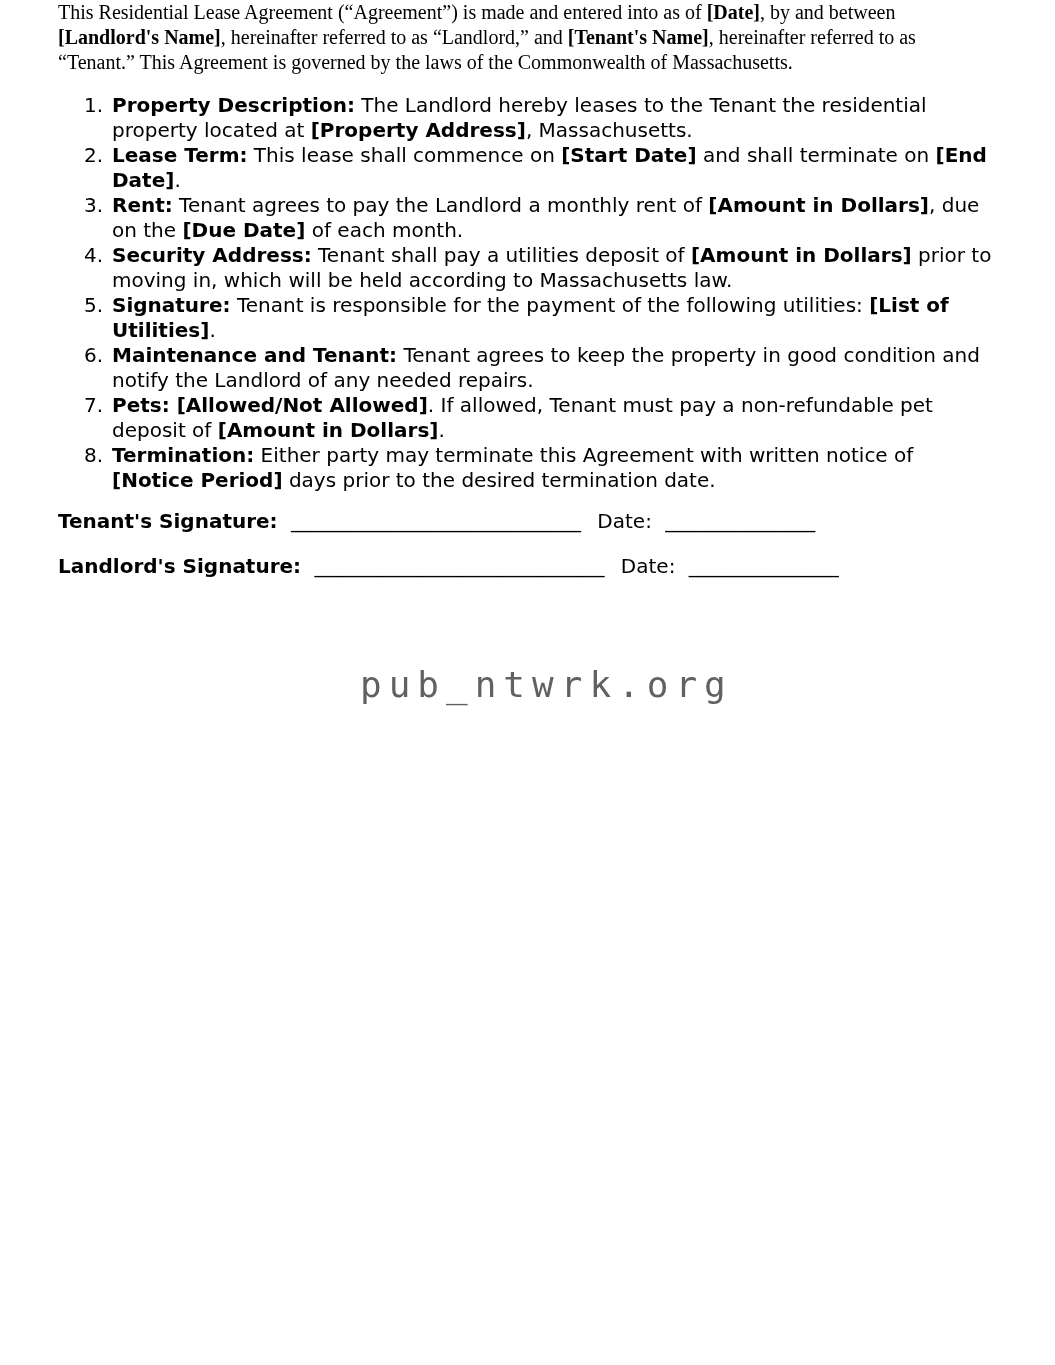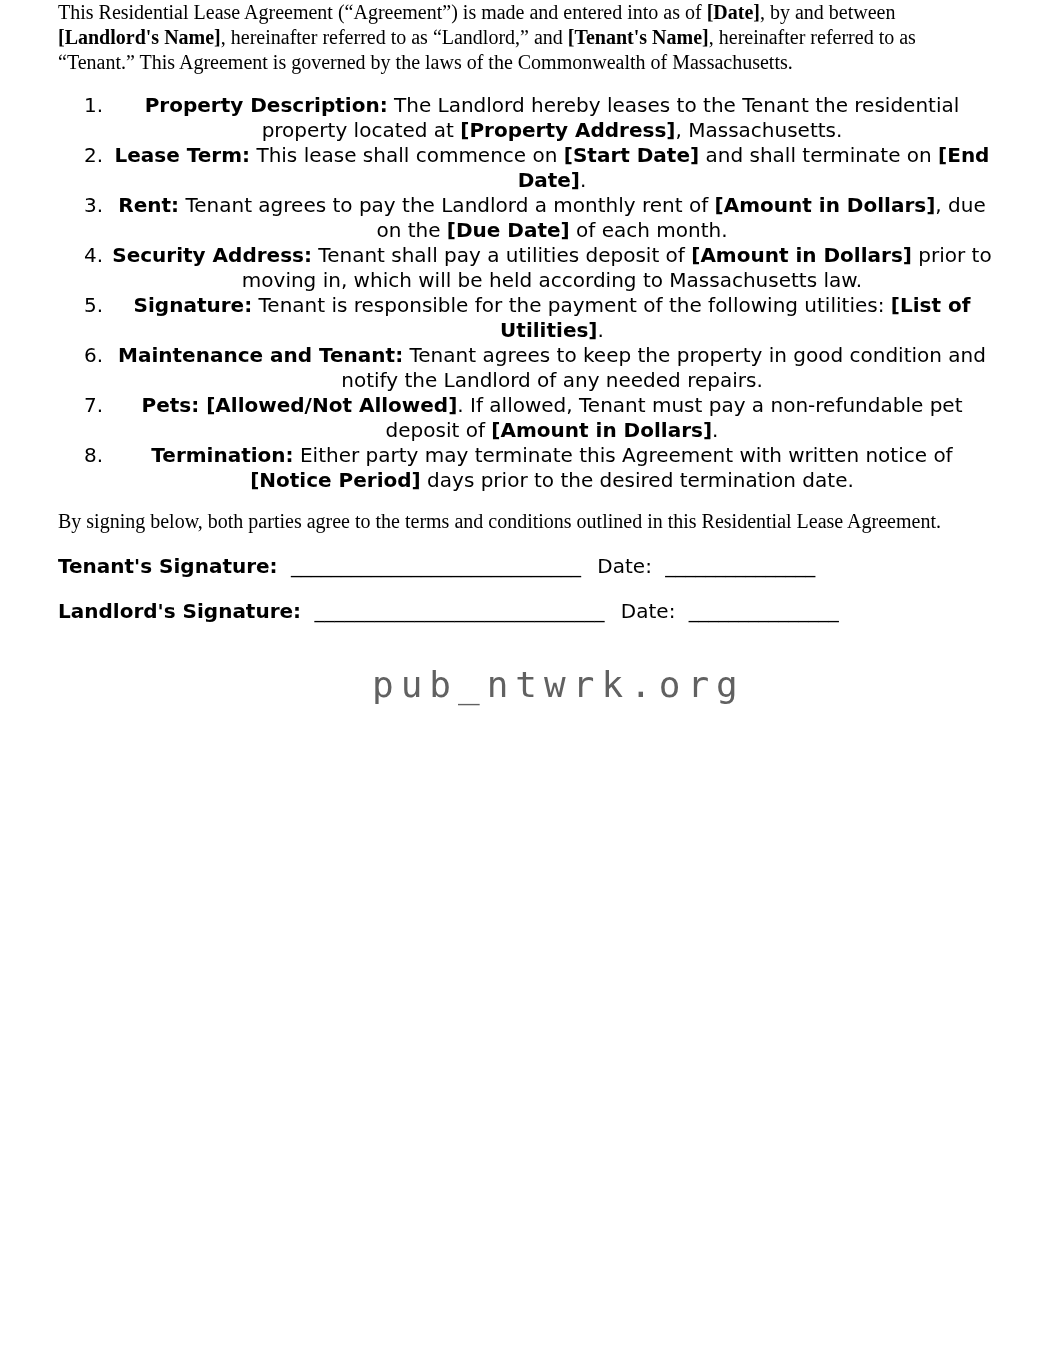--- a/index.html
+++ b/index.html
@@ -16,21 +16,21 @@
     position: relative;
     width: 1055px; height: 1365px;
     box-sizing: border-box;
     padding: 0 63px 0 58px;
     overflow: hidden;
     background: #ffffff;
   }
   .content { position: relative; z-index: 1; }
   .watermark {
     position: absolute;
-    left: 372px; top: 664px;
+    left: 360px; top: 664px;
     z-index: 0;
     font-family: "DejaVu Sans Mono", "Liberation Mono", monospace;
     font-size: 36px;
     line-height: 42px;
     letter-spacing: 7px;
     color: #3a3a3a;
     opacity: 0.8;
     white-space: nowrap;
   }
   h1.title {
@@ -51,21 +51,20 @@
     display: flex;
     align-items: flex-start;
   }
   ol.terms .num {
     flex: 0 0 45px;
     text-align: right;
   }
   ol.terms .li-text {
     flex: 1;
     margin-left: 9px;
-    text-align: center;
   }
   p.closing { margin-bottom: 20px; }
   .sig-row {
     margin-bottom: 20px;
     white-space: nowrap;
   }
   .sig-label, .sig-row b { font-weight: bold; }
   .sig-line { margin-left: 7px; }
   .date-label { margin-left: 10px; }
   .date-line { margin-left: 7px; }
@@ -111,21 +110,20 @@
       <li>
         <span class="num">7.</span>
         <span class="li-text"><b>Pets: [Allowed/Not Allowed]</b><span>. If allowed, Tenant must pay a non-refundable pet deposit of </span><b>[Amount in Dollars]</b><span>.</span></span>
       </li>
       <li>
         <span class="num">8.</span>
         <span class="li-text"><b>Termination:</b><span> Either party may terminate this Agreement with written notice of </span><b>[Notice Period]</b><span> days prior to the desired termination date.</span></span>
       </li>
     </ol>
 
-    <p class="closing">By signing below, both parties agree to the terms and conditions outlined in this Residential Lease Agreement.</p>
 
     <div class="sig-row">
       <b class="sig-label">Tenant's Signature:</b>
       <span class="sig-line">_____________________________</span>
       <span class="date-label">Date:</span>
       <span class="date-line">_______________</span>
     </div>
 
     <div class="sig-row">
       <b class="sig-label">Landlord's Signature:</b>

